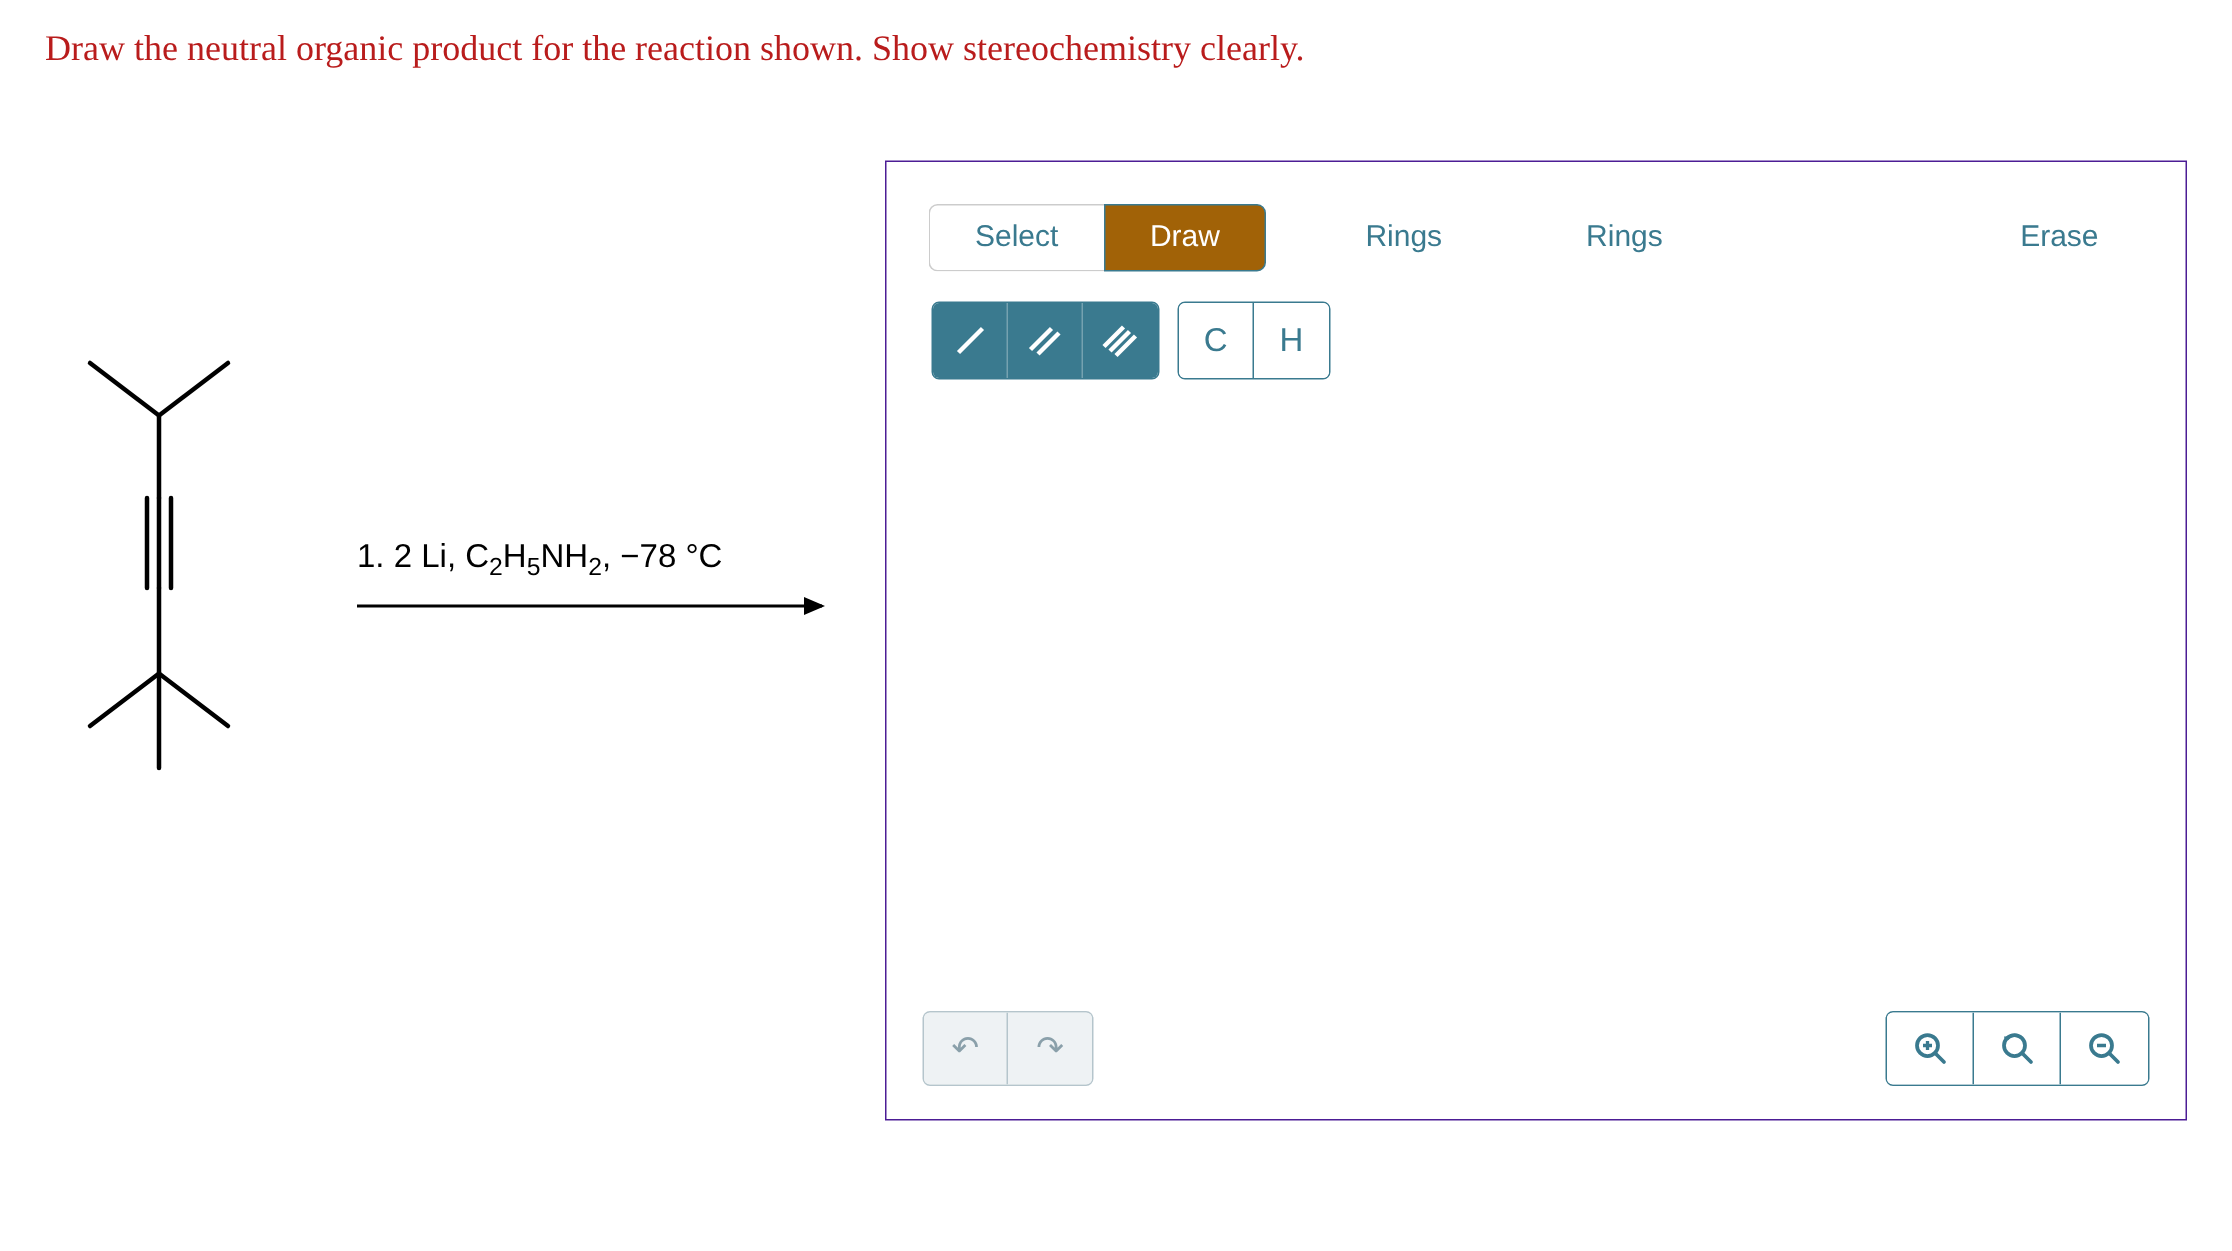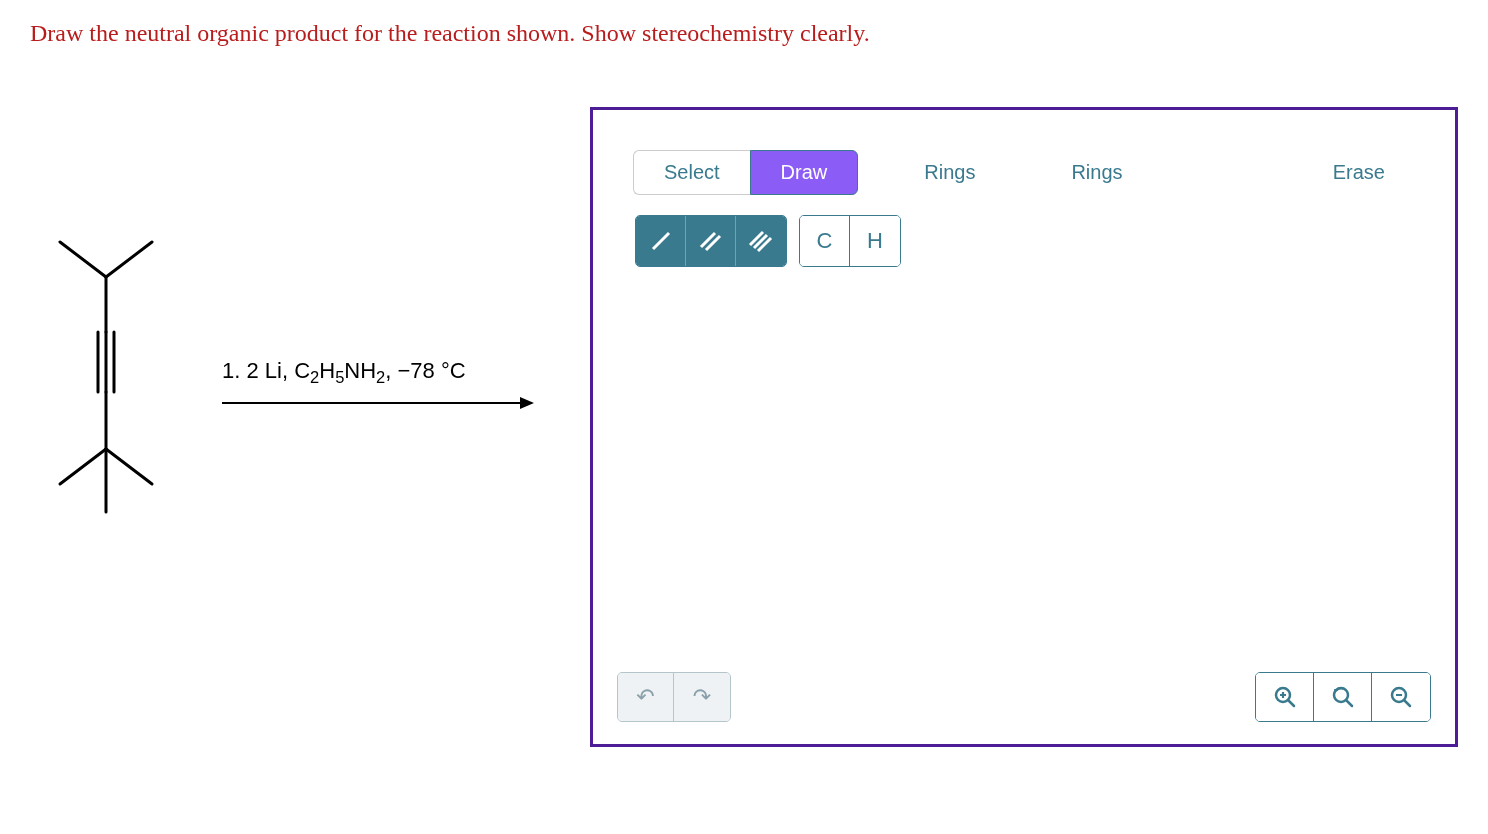--- a/index.html
+++ b/index.html
@@ -19,21 +19,21 @@
     }
     .content-area {
       display: flex;
       gap: 40px;
       align-items: flex-start;
     }
     .left-panel {
       flex: 0 0 520px;
       display: flex;
       align-items: center;
-      gap: 32px;
+      gap: 48px;
       padding-top: 120px;
     }
     .molecule-svg {
       flex: 0 0 auto;
     }
     .reaction-conditions {
       flex: 1;
       position: relative;
     }
     .condition-line {
@@ -57,24 +57,24 @@
       right: -2px;
       top: -7px;
       width: 0;
       height: 0;
       border-left: 14px solid #000;
       border-top: 6px solid transparent;
       border-bottom: 6px solid transparent;
     }
     .editor-panel {
       flex: 1;
-      border: 3px solid #4c1d95;
+      border: 1px solid #4c1d95;
       min-height: 640px;
       position: relative;
-      padding: 16px;
+      padding: 4px;
       font-family: -apple-system, BlinkMacSystemFont, 'Segoe UI', Arial, sans-serif;
     }
     .toolbar-top {
       padding: 24px 24px 0 24px;
     }
     .mode-row {
       display: flex;
       gap: 0;
       margin-bottom: 14px;
       align-items: center;
@@ -84,21 +84,21 @@
       font-size: 20px;
       color: #3a7a8f;
       background: #fff;
       border: 1px solid #ccc;
       cursor: pointer;
       border-radius: 6px;
       margin-right: 0;
       font-family: -apple-system, BlinkMacSystemFont, 'Segoe UI', Arial, sans-serif;
     }
     .mode-button.active {
-      background: #8b5cf6;
+      background: #a16207;
       color: #fff;
       border: 1px solid #3a7a8f;
     }
     .mode-button:first-child {
       border-radius: 6px 0 0 6px;
       border-right: none;
     }
     .mode-button:nth-child(2) {
       border-radius: 0 6px 6px 0;
     }

